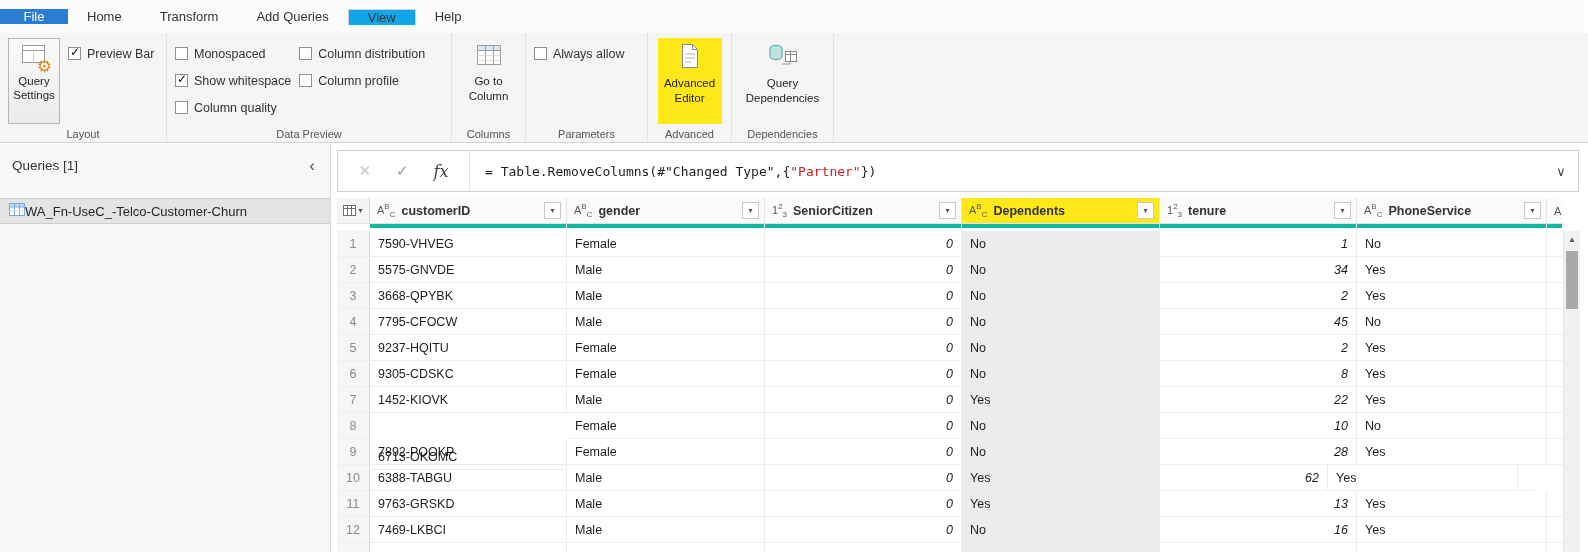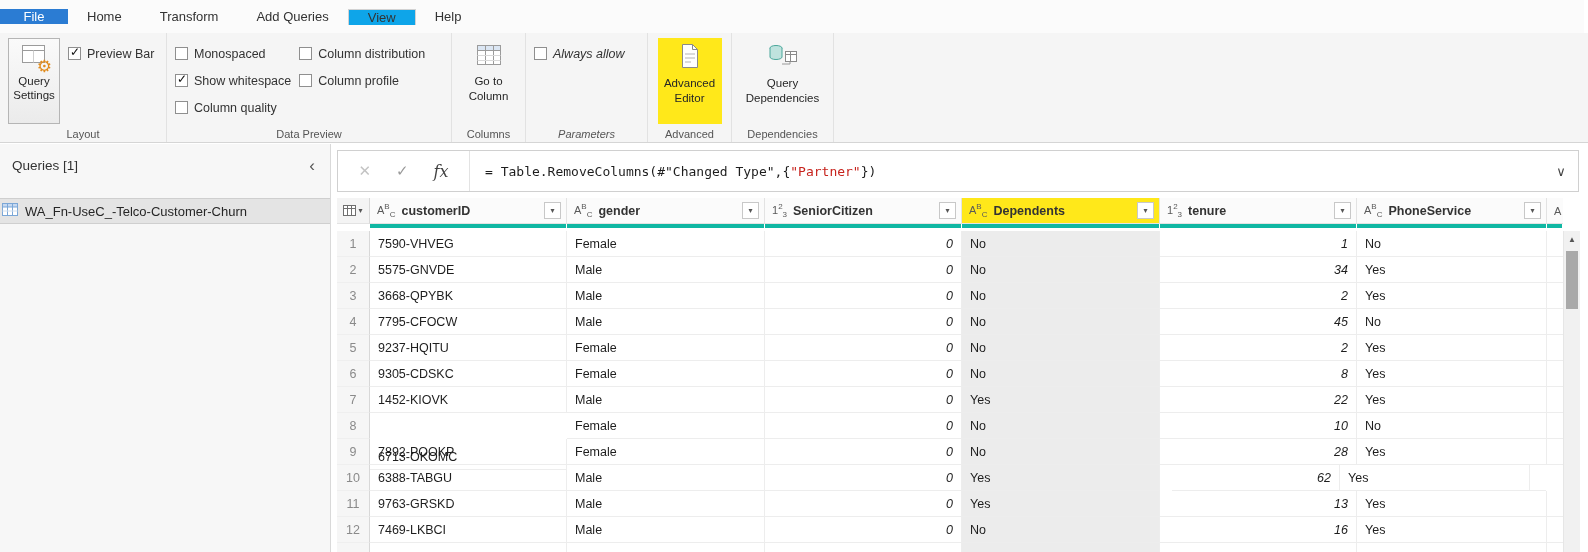--- a/index.html
+++ b/index.html
@@ -27,21 +27,21 @@
   .cb{width:13px;height:13px;border:1px solid #8f8f8f;background:#fff;display:inline-block;position:relative;margin-right:6px;flex:none;}
   .cb.checked::after{content:"✓";position:absolute;top:-3px;left:1px;font-size:12px;color:#111;}
   .qs-icon{position:relative;width:30px;height:26px;display:block;}
   .qs-icon .gear{position:absolute;right:-3px;bottom:-5px;font-size:17px;line-height:1;color:#e08c1e;}
 
   
   .sidebar{position:absolute;top:144px;left:0;width:331px;bottom:0;background:#f7f7f7;border-right:1px solid #d9d9d9;}
   .sidebar-header{display:flex;justify-content:space-between;align-items:center;padding:13px 12px 8px 12px;font-size:13.5px;color:#333;}
   .collapse-btn{color:#555;font-size:17px;line-height:1;padding:0 3px;cursor:default;}
   .query-list{margin-top:16px;}
-  .query-item{height:26px;display:flex;align-items:center;gap:7px;background:#e4e4e4;border-top:1px solid #cfcfcf;border-bottom:1px solid #cfcfcf;padding:0 2px;font-size:13px;color:#262626;}
+  .query-item{height:26px;display:flex;align-items:center;background:#e4e4e4;border-top:1px solid #cfcfcf;border-bottom:1px solid #cfcfcf;padding:0 9px;font-size:13px;color:#262626;}
 
   
   .formula-bar{position:absolute;top:150px;left:337px;width:1242px;height:42px;background:#fff;border:1px solid #d0d0d0;display:flex;align-items:center;}
   .fb-icons{display:flex;align-items:center;height:100%;width:132px;border-right:1px solid #e3e3e3;justify-content:space-around;padding:0 8px;}
   .fb-cancel{color:#c3c3c3;font-size:15px;}
   .fb-accept{color:#9a9a9a;font-size:15px;}
   .fb-fx{font-family:"DejaVu Serif",serif;font-style:italic;color:#444;font-size:16px;}
   .fb-text{flex:1;font-family:"DejaVu Sans Mono",monospace;font-size:13px;padding-left:15px;color:#1e1e1e;white-space:nowrap;overflow:hidden;}
   .tok-string{color:#c7231d;}
   .fb-expand{width:34px;text-align:center;color:#444;font-size:13px;}
@@ -157,21 +157,21 @@
                 <line x1="1.5" y1="12.5" x2="24.5" y2="12.5" stroke="#d9d9d9"></line>
                 <line x1="1.5" y1="17.5" x2="24.5" y2="17.5" stroke="#d9d9d9"></line>
               </svg>
           </span>
           <span>Go to Column</span>
         </div>
       </div>
       <div class="rgroup-label">Columns</div>
     </div>
 
-    <div class="rgroup" style="width:122px;font-style:italic;">
+    <div class="rgroup" style="width:122px;">
       <div class="rg-content">
         <div class="cb-col">
           <label class="cb-row">
             <span class="cb"></span>
             <span>Always allow</span>
           </label>
         </div>
       </div>
       <div class="rgroup-label">Parameters</div>
     </div>
@@ -391,21 +391,21 @@
           <div class="cell num" style="width: 197px;">28</div>
           <div class="cell" style="width: 190px;">Yes</div>
           <div class="cell partial"></div>
         </div>
         <div class="row">
           <div class="rownum">10</div>
           <div class="cell" style="width: 197px;">6388-TABGU</div>
           <div class="cell" style="width: 198px;">Male</div>
           <div class="cell num" style="width: 197px;">0</div>
           <div class="cell selcol" style="width: 198px;">Yes</div>
-          <div class="cell num" style="width: 168px; margin-left: 12px;">62</div>
+          <div class="cell num" style="width: 168px;">62</div>
           <div class="cell" style="width: 190px;">Yes</div>
           <div class="cell partial"></div>
         </div>
         <div class="row">
           <div class="rownum">11</div>
           <div class="cell" style="width: 197px;">9763-GRSKD</div>
           <div class="cell" style="width: 198px;">Male</div>
           <div class="cell num" style="width: 197px;">0</div>
           <div class="cell selcol" style="width: 198px;">Yes</div>
           <div class="cell num" style="width: 197px;">13</div>

